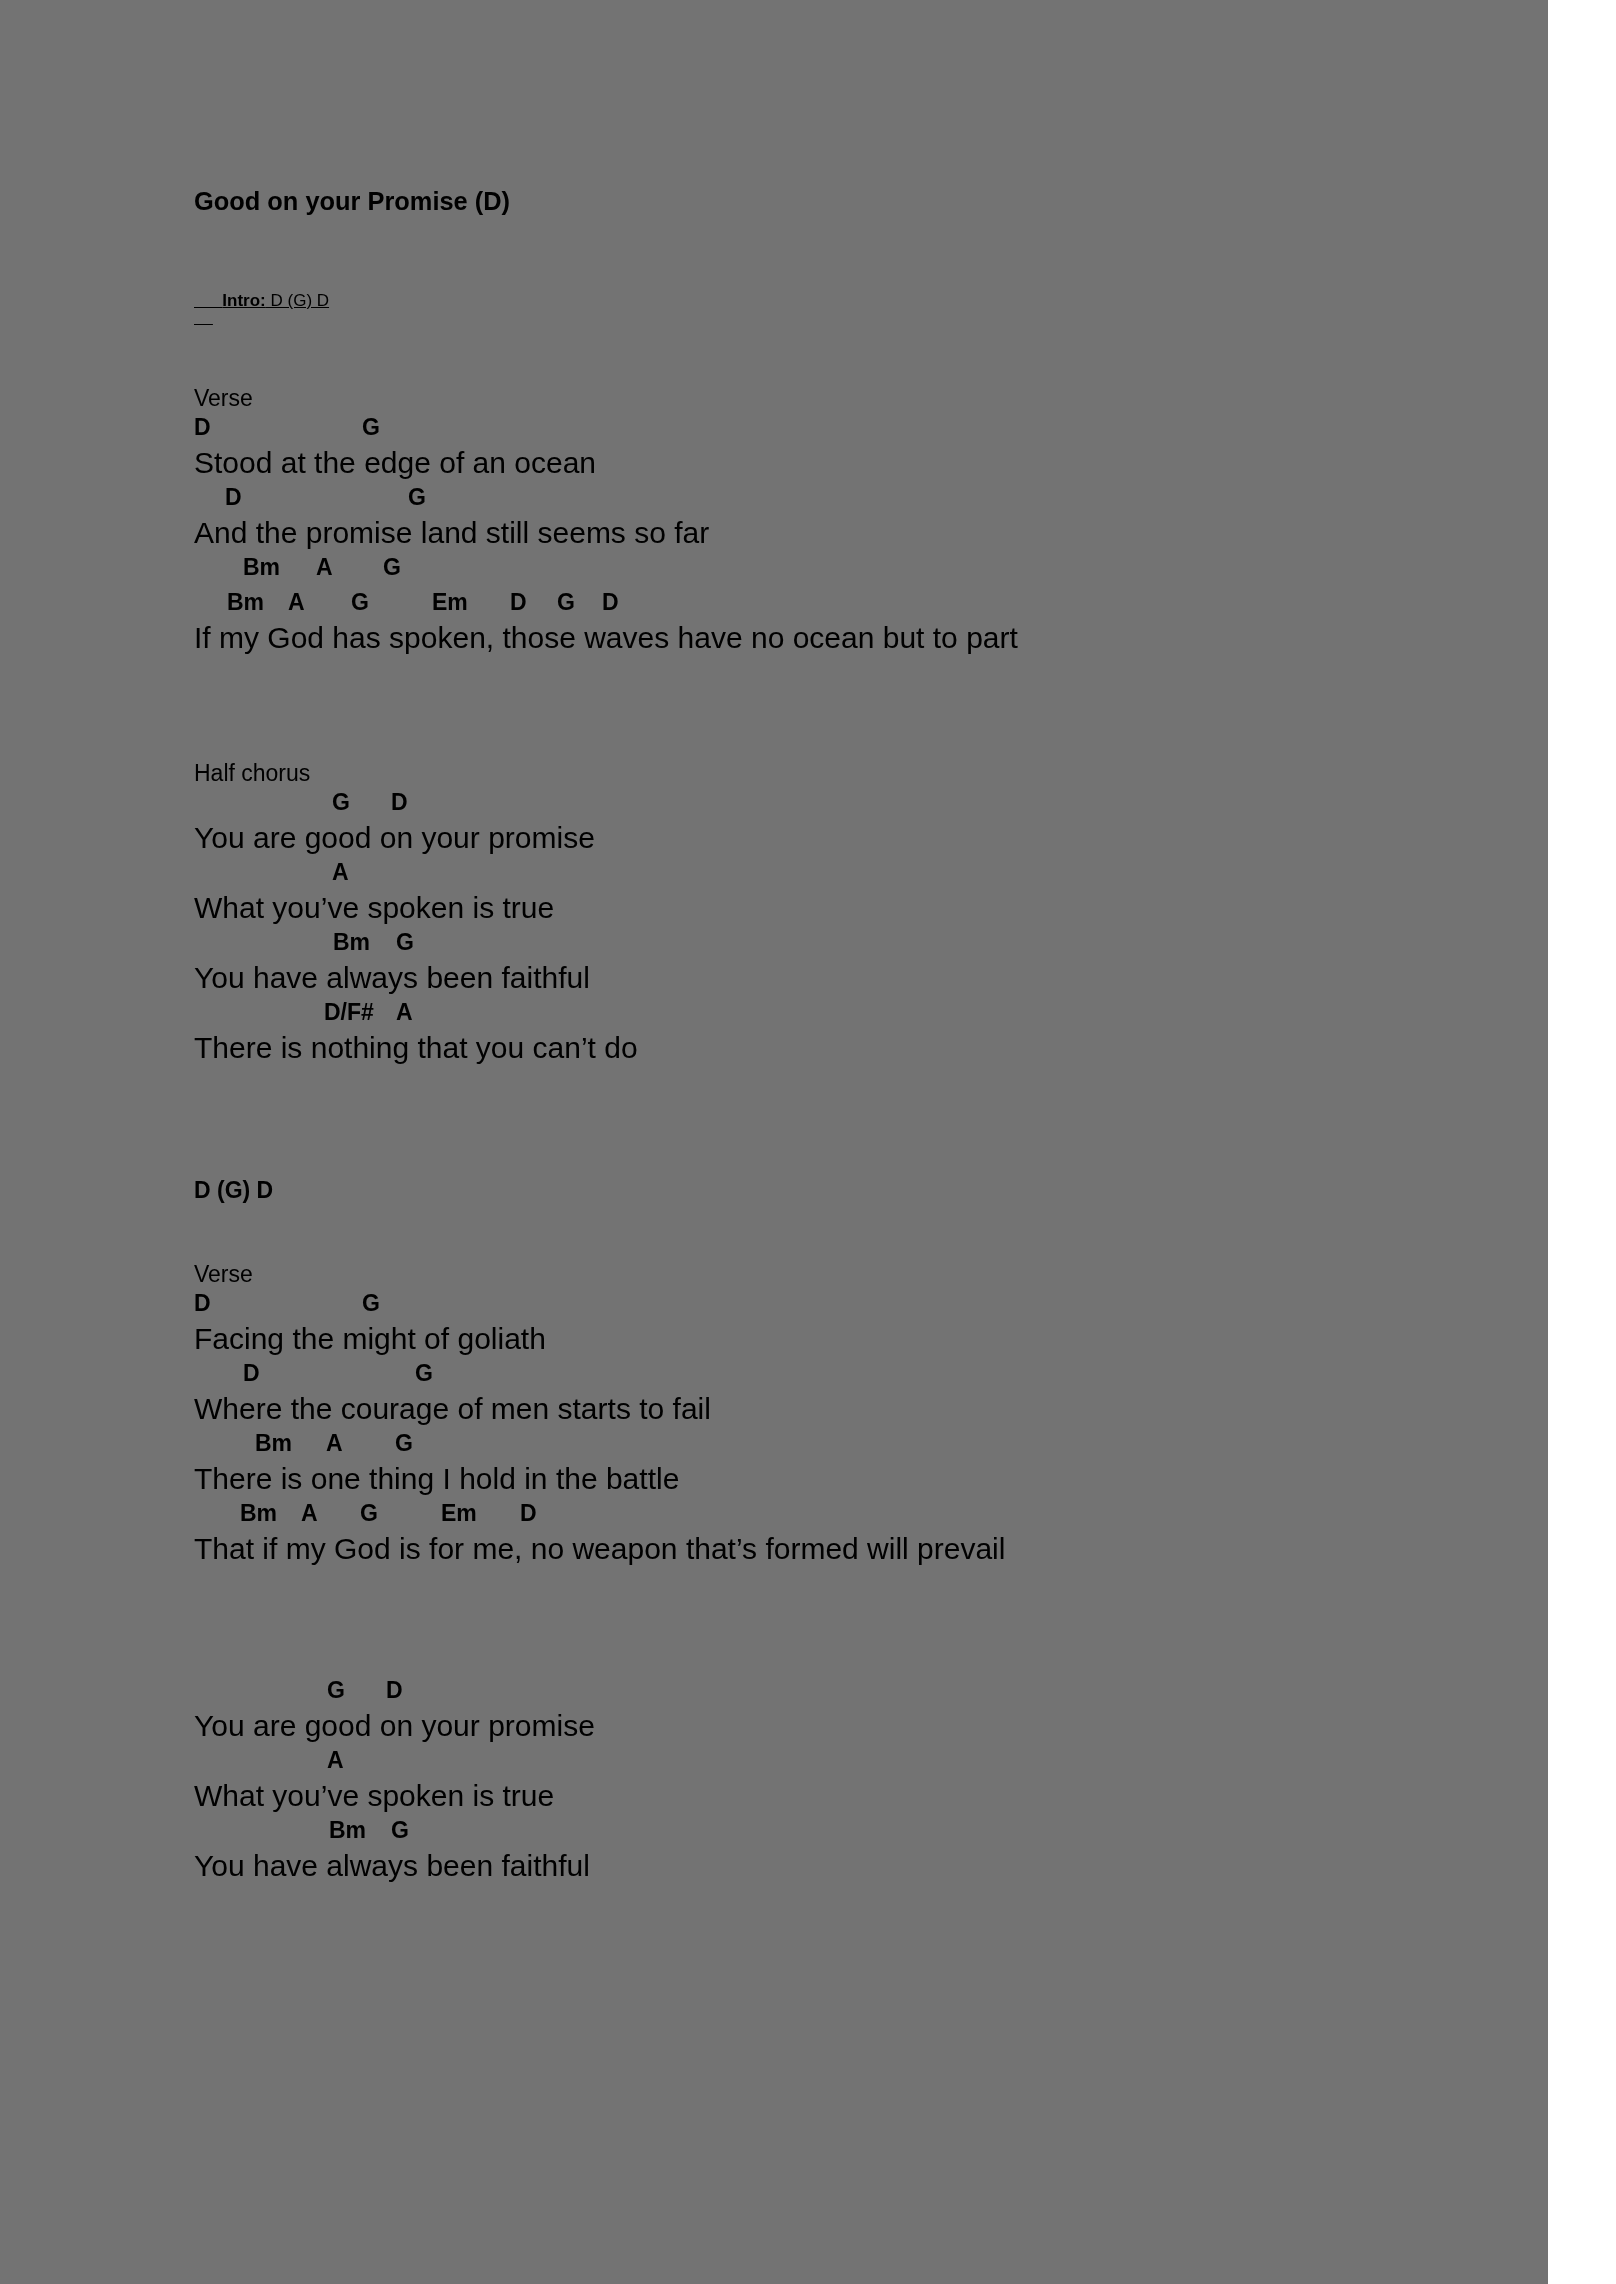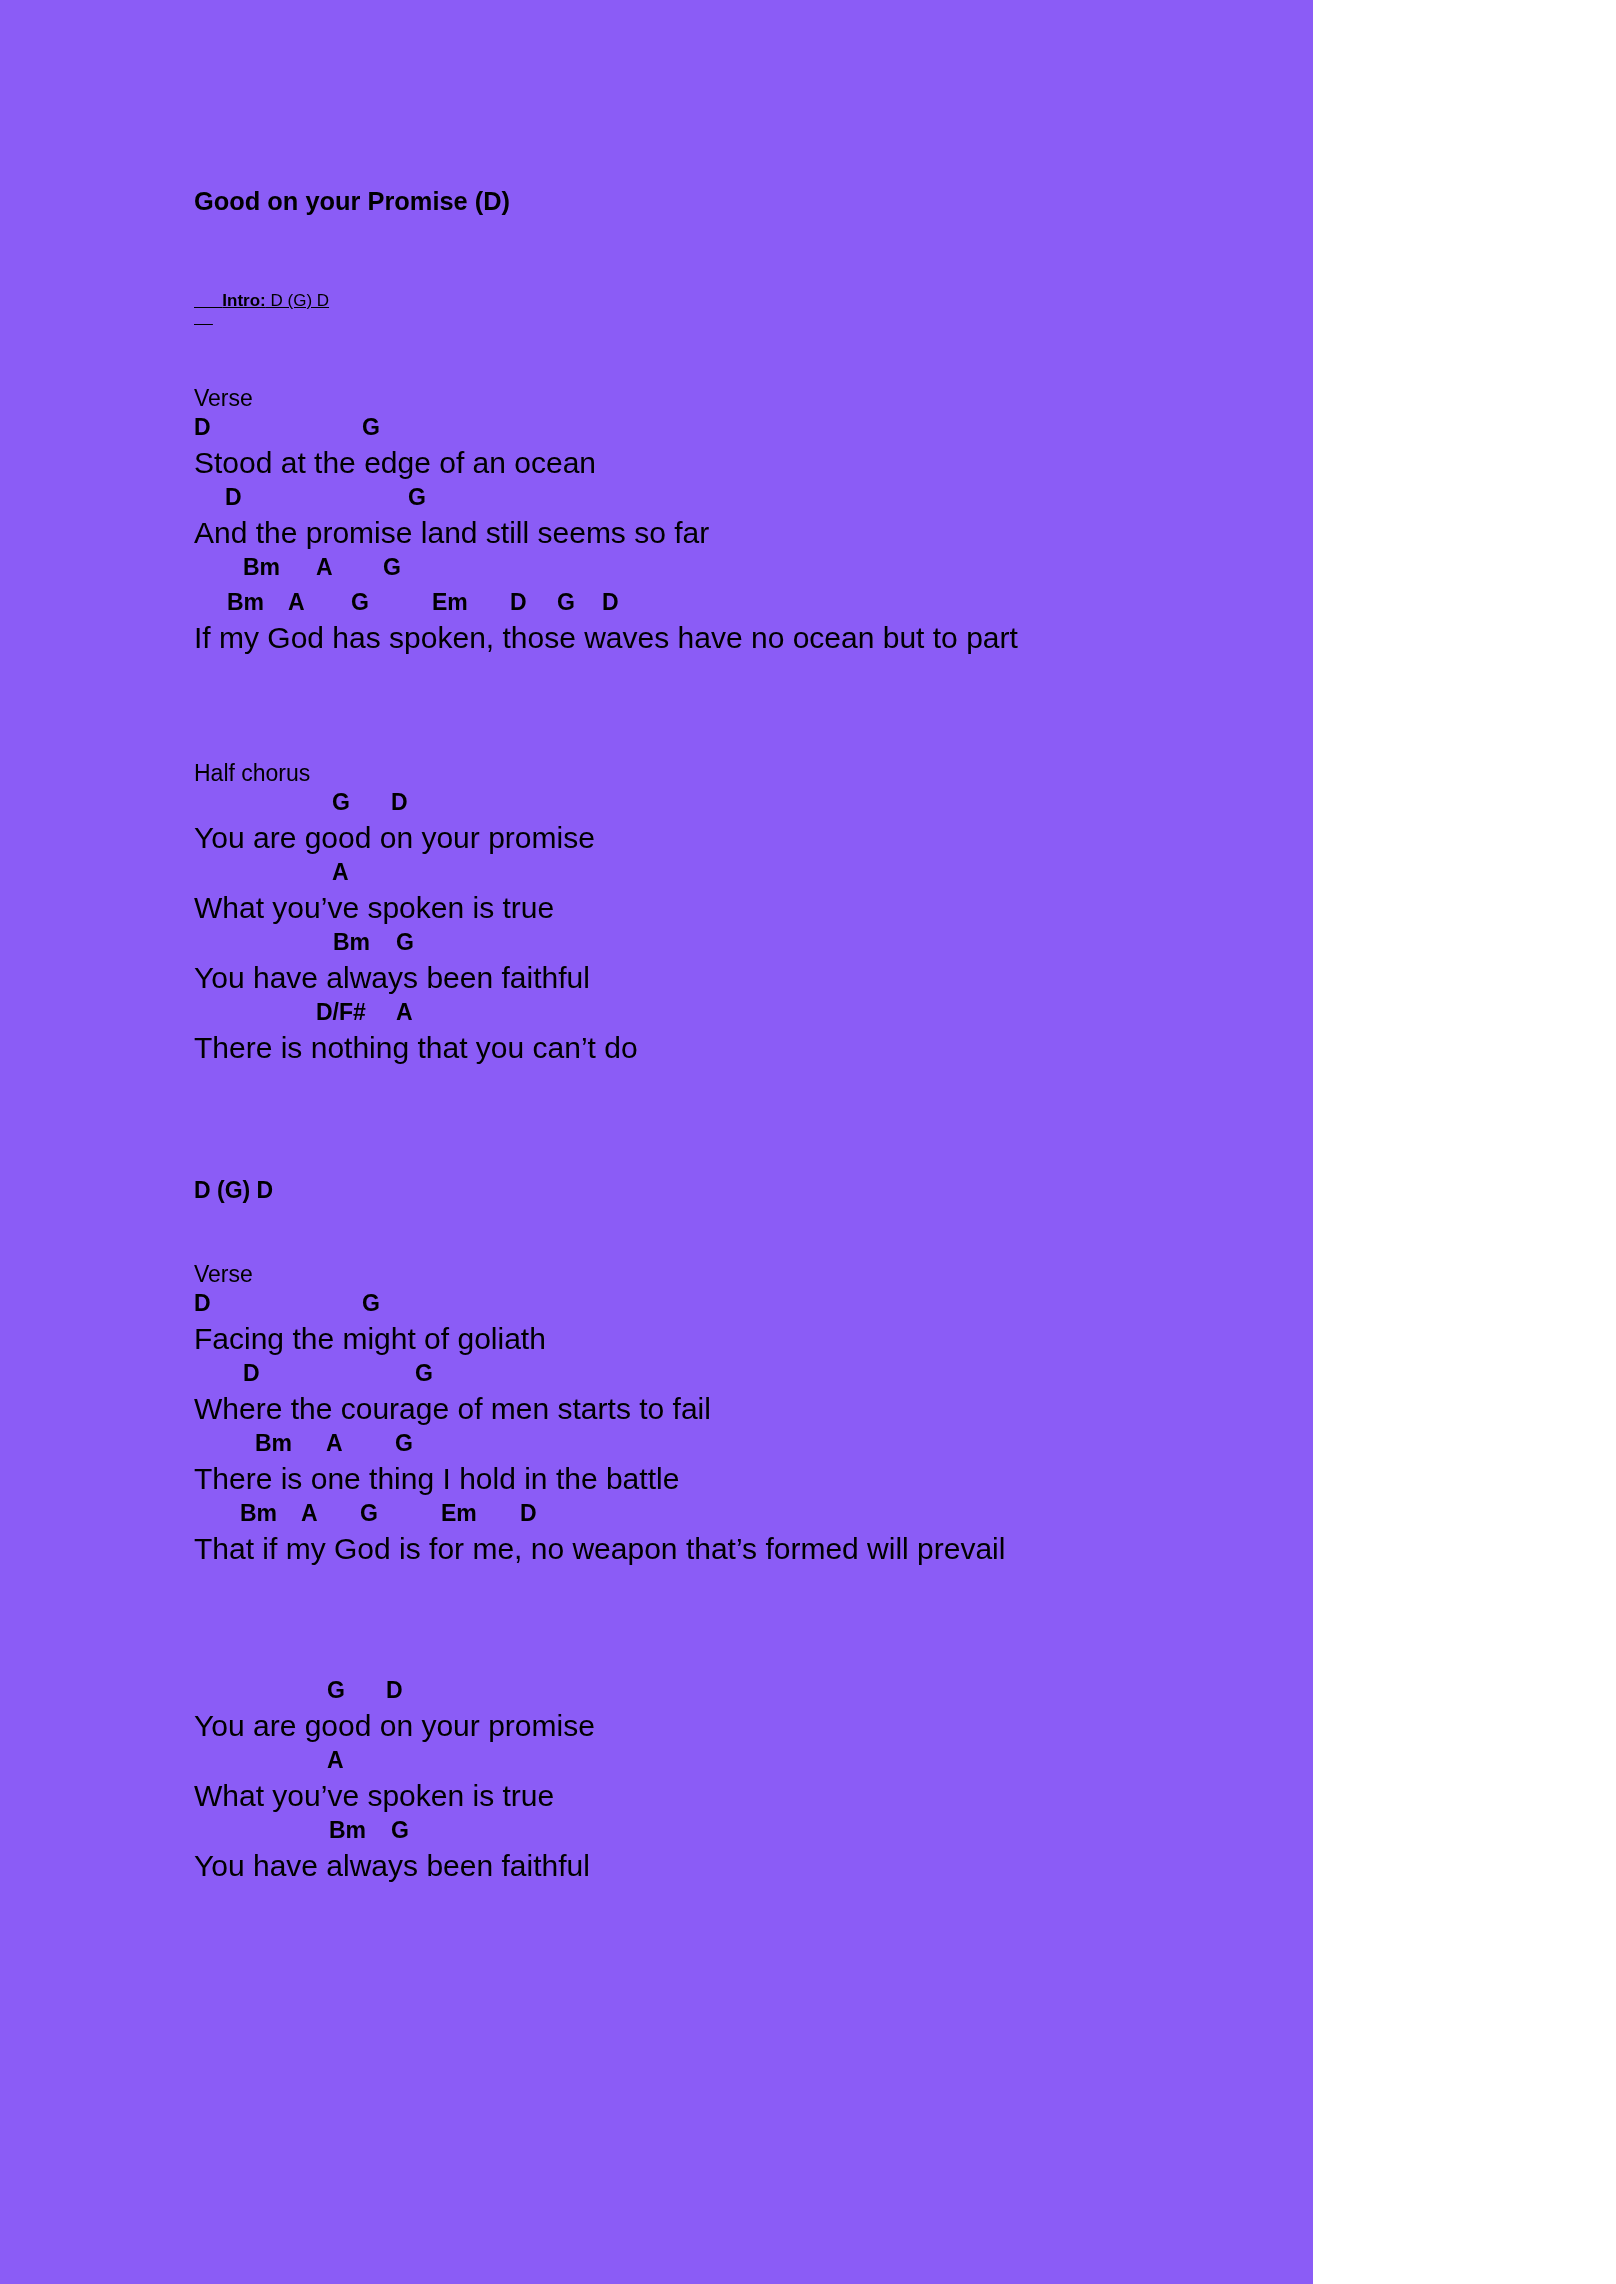--- a/index.html
+++ b/index.html
@@ -10,23 +10,23 @@
   }
   body {
     width: 1617px;
     height: 2284px;
     font-family: "Liberation Sans", sans-serif;
     color: #000000;
     -webkit-font-smoothing: antialiased;
   }
   .page {
     position: relative;
-    width: 1313px;
+    width: 1548px;
     height: 2284px;
-    background: #8b5cf6;
+    background: #737373;
     overflow: hidden;
   }
   .content {
     position: absolute;
     left: 194px;
     top: 189px;
     width: 1237px;
   }
 
   
@@ -160,21 +160,21 @@
         </div>
         <div class="lyricrow">What you’ve spoken is true</div>
 
         <div class="chordrow">
           <span class="chord" style="left: 139px;">Bm</span>
           <span class="chord" style="left: 202px;">G</span>
         </div>
         <div class="lyricrow">You have always been faithful</div>
 
         <div class="chordrow">
-          <span class="chord" style="left: 122px; text-align: right;">D/F#</span>
+          <span class="chord" style="left: 130px; text-align: right;">D/F#</span>
           <span class="chord" style="left: 202px;">A</span>
         </div>
         <div class="lyricrow">There is nothing that you can’t do</div>
 
       </div>
     </div>
 
     <div style="height:114px"></div>
 
     <div class="standalone-chordline">D (G) D</div>

